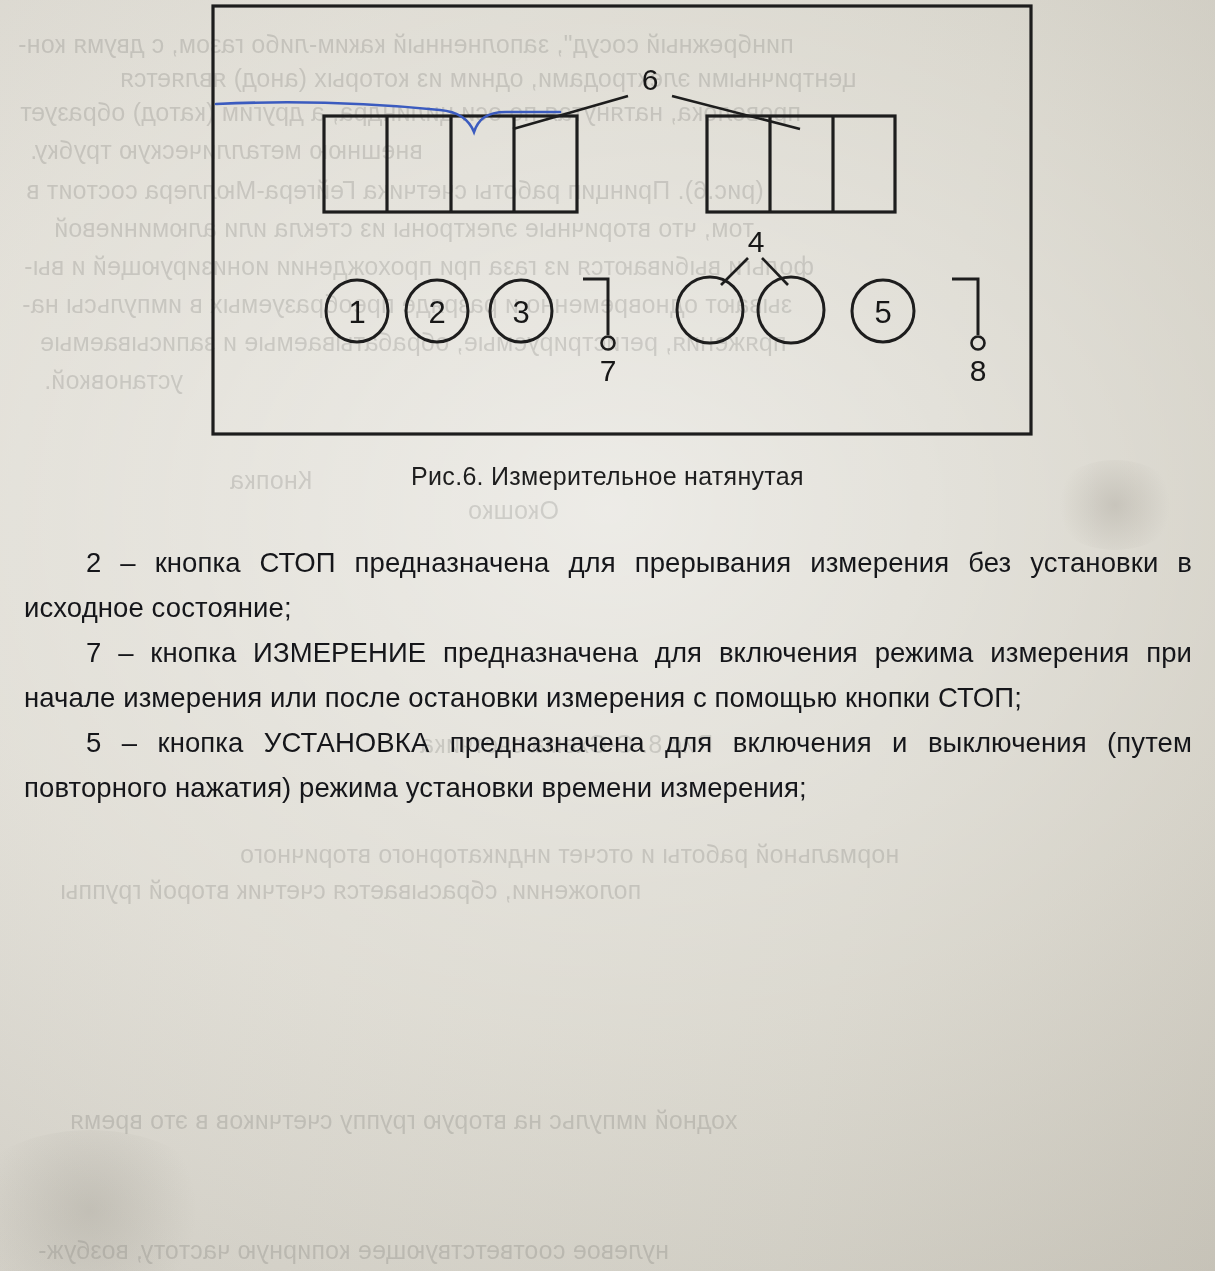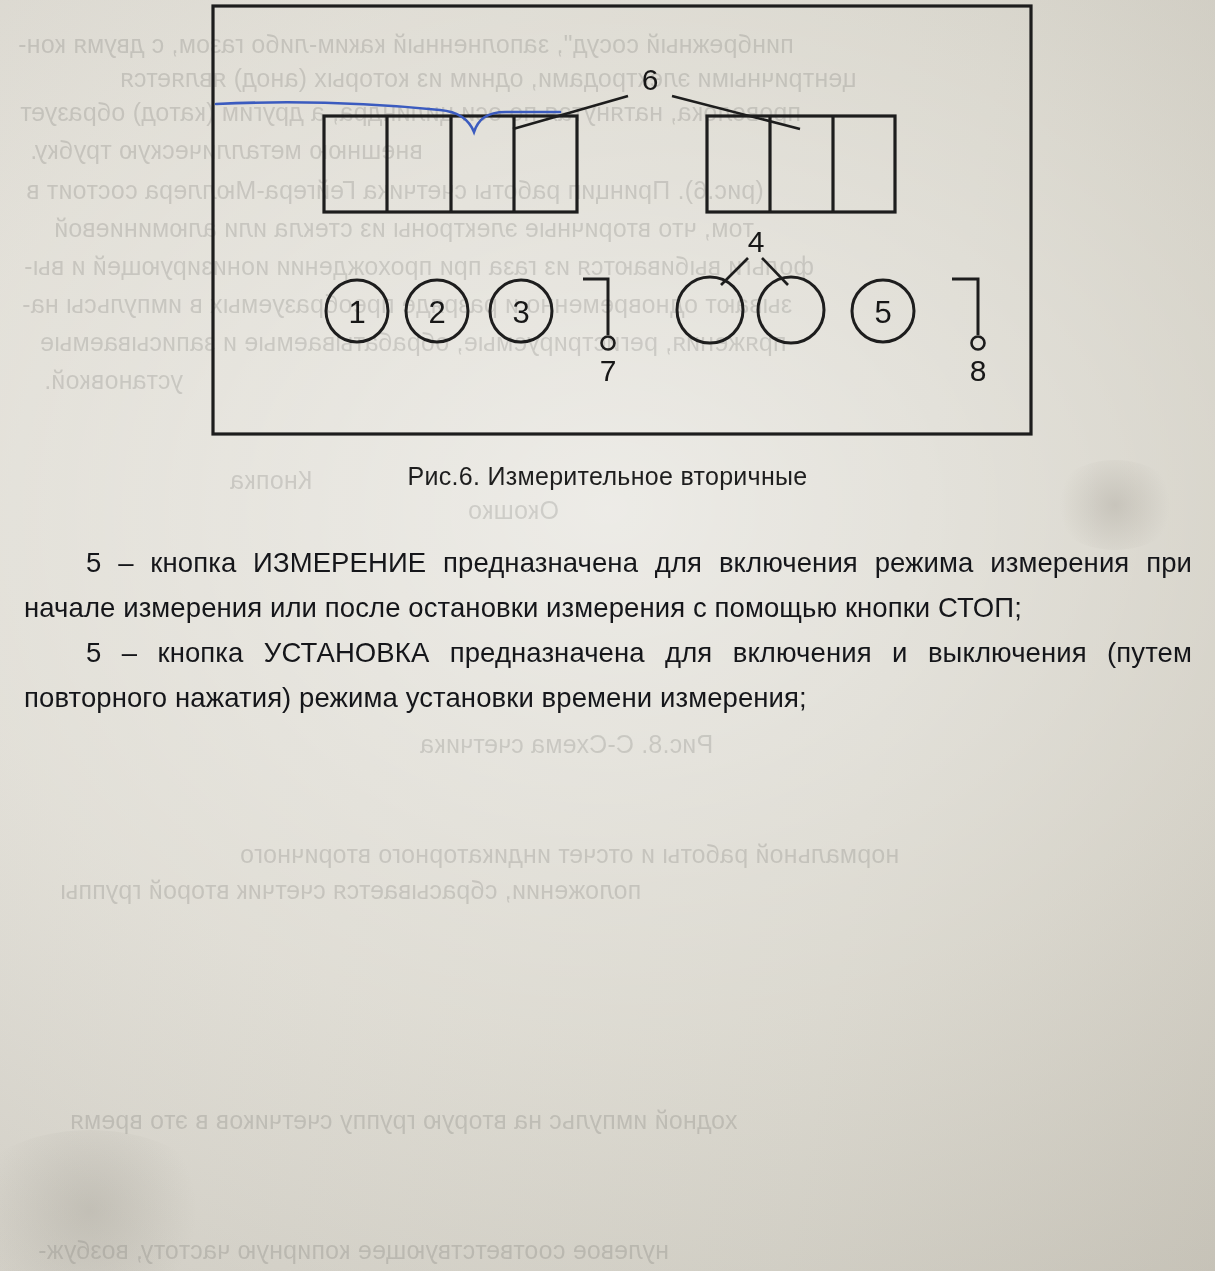--- a/index.html
+++ b/index.html
@@ -149,18 +149,19 @@
 
     <circle cx="883" cy="311" r="31" fill="none" stroke="#1d1d1d" stroke-width="3"></circle>
     <text x="883" y="323" font-family="Liberation Sans, sans-serif" font-size="31" fill="#171717" text-anchor="middle">5</text>
 
     <polyline points="952,279 978,279 978,335" fill="none" stroke="#1d1d1d" stroke-width="3"></polyline>
     <circle cx="978" cy="343" r="6.5" fill="none" stroke="#1d1d1d" stroke-width="2.6"></circle>
     <text x="978" y="381" font-family="Liberation Sans, sans-serif" font-size="30" fill="#171717" text-anchor="middle">8</text>
   </svg>
 </div>
 
-<div class="caption">Рис.6. Измерительное вторичные</div>
+<div class="caption">Рис.6. Измерительное натянутая</div>
 
 <div class="body-text" id="body-text">
-    <p>5 – кнопка ИЗМЕРЕНИЕ предназначена для включения режима измерения при начале измерения или после остановки измерения с помощью кнопки СТОП;</p>
+    <p>2 – кнопка СТОП предназначена для прерывания измерения без установки в исходное состояние;</p>
+    <p>7 – кнопка ИЗМЕРЕНИЕ предназначена для включения режима измерения при начале измерения или после остановки измерения с помощью кнопки СТОП;</p>
     <p>5 – кнопка УСТАНОВКА предназначена для включения и выключения (путем повторного нажатия) режима установки времени измерения;</p>
   </div>
 
 </body></html>

